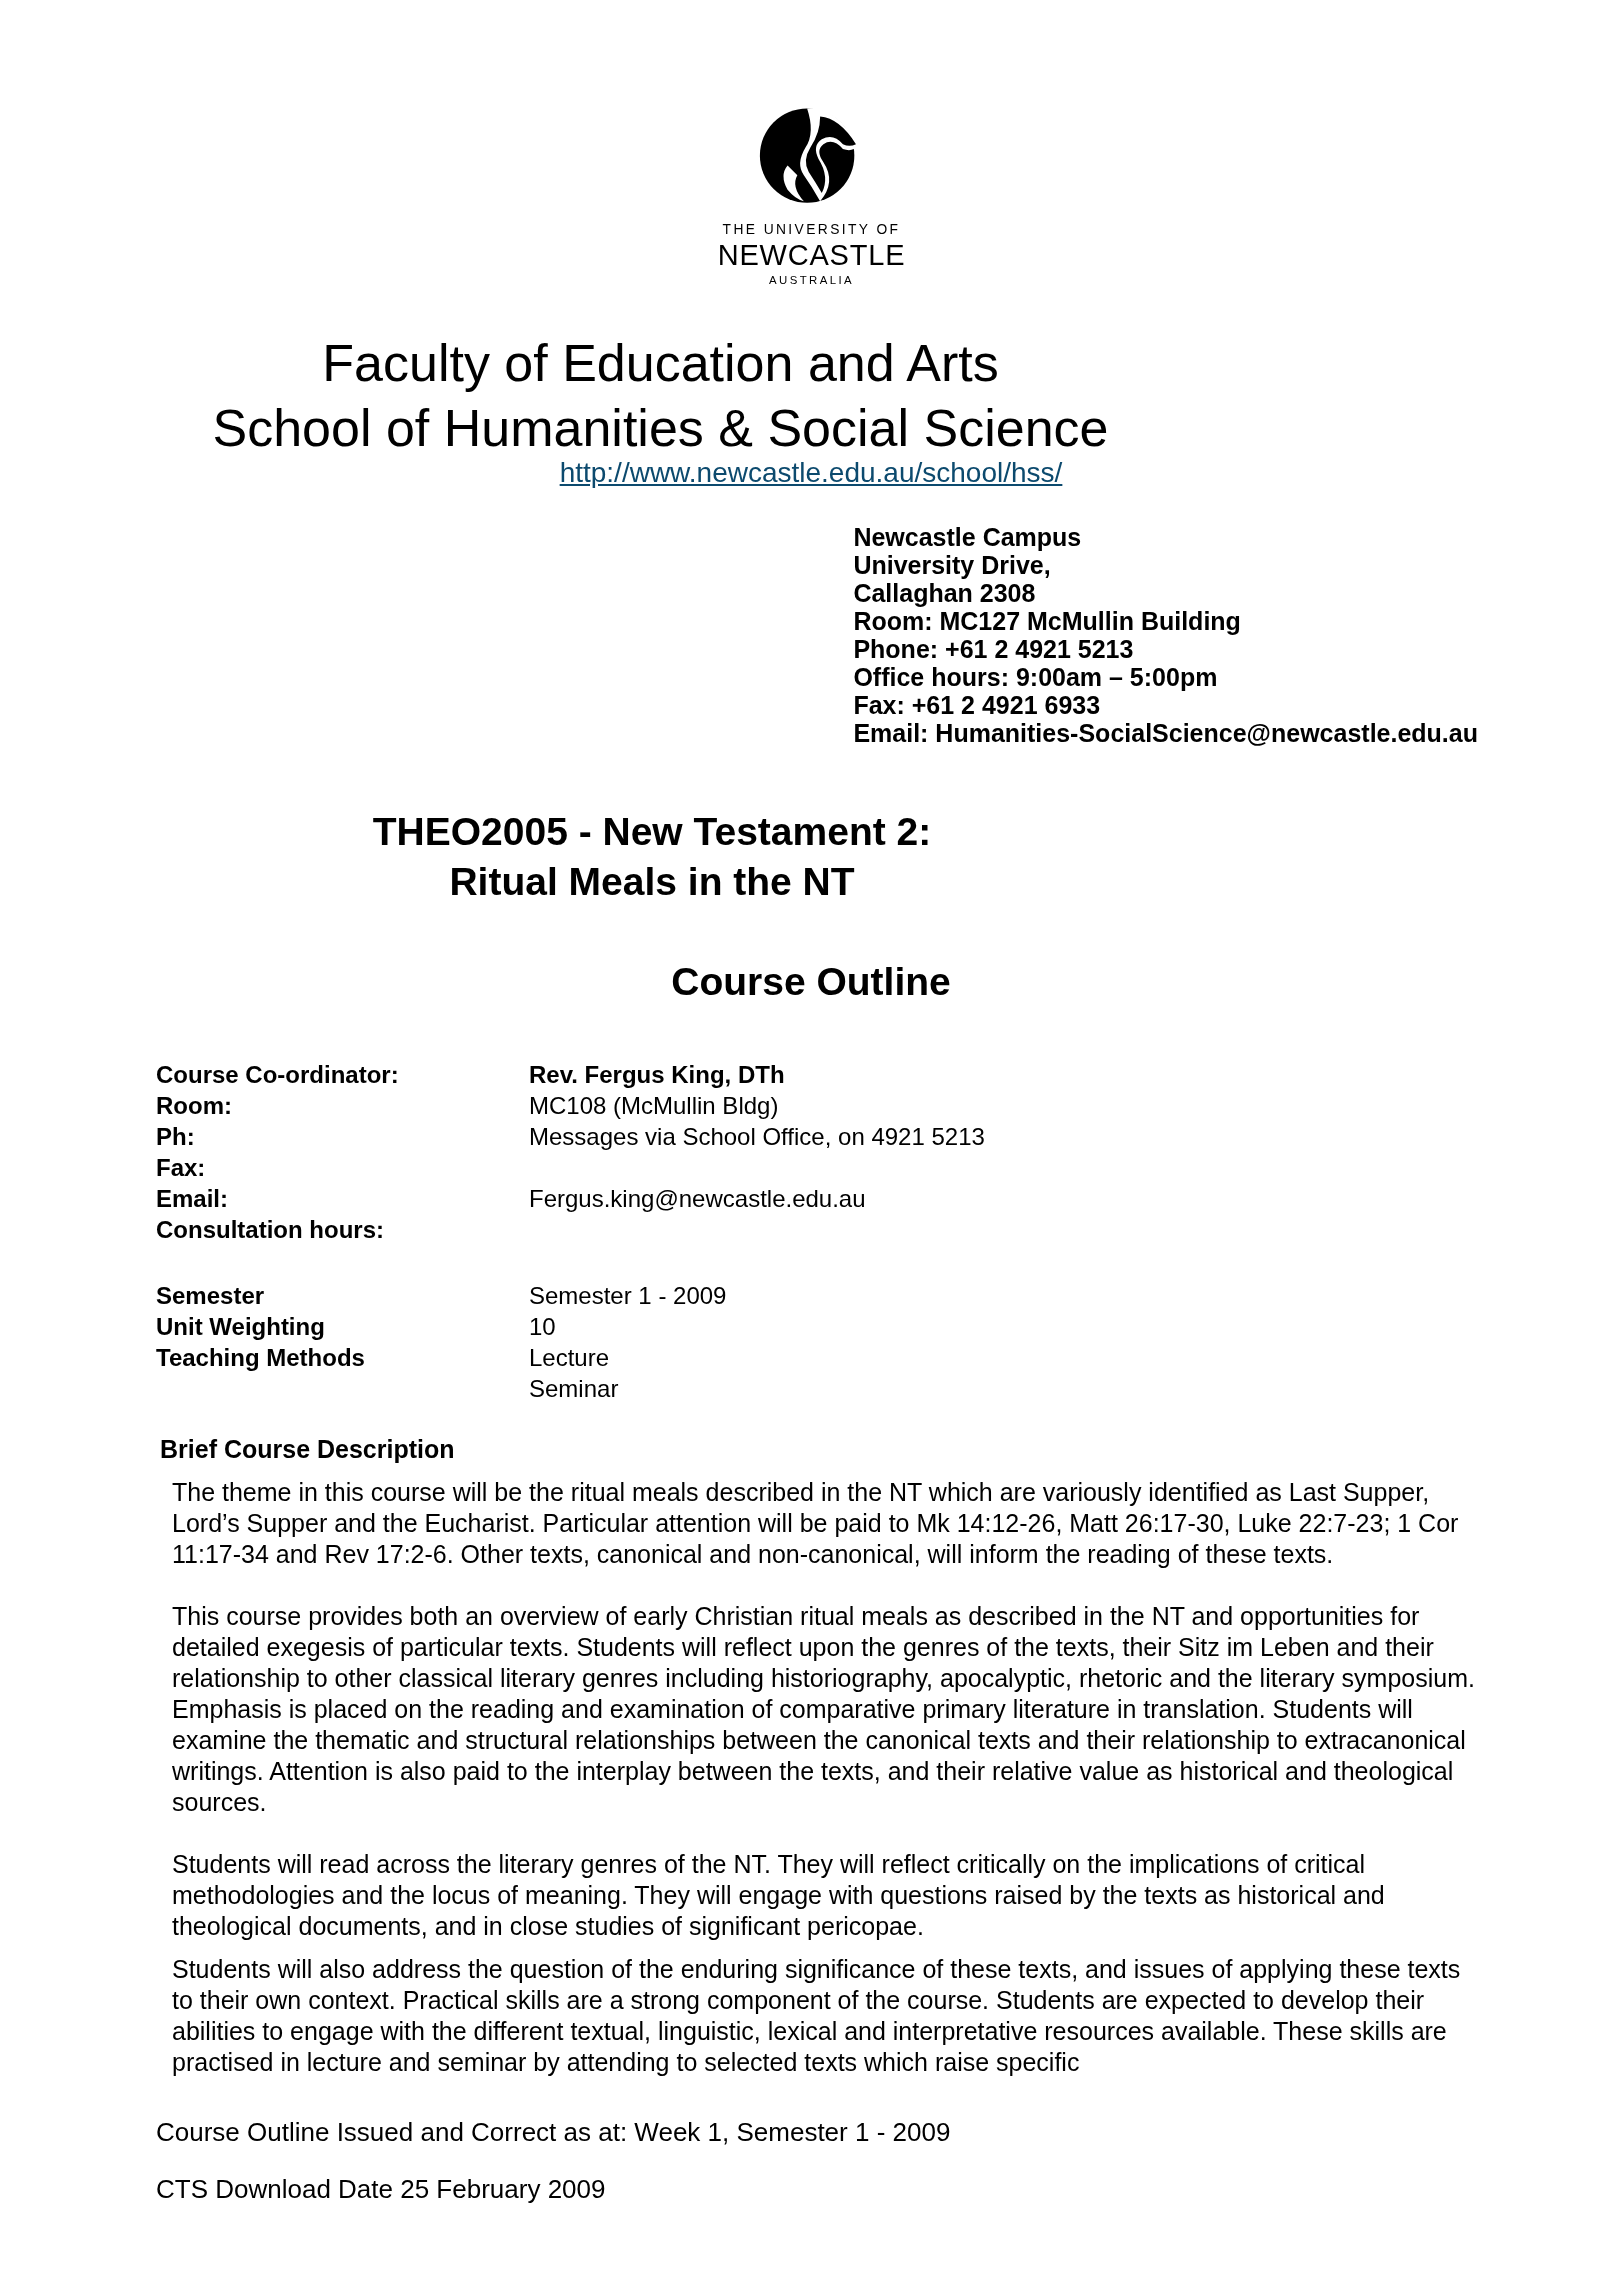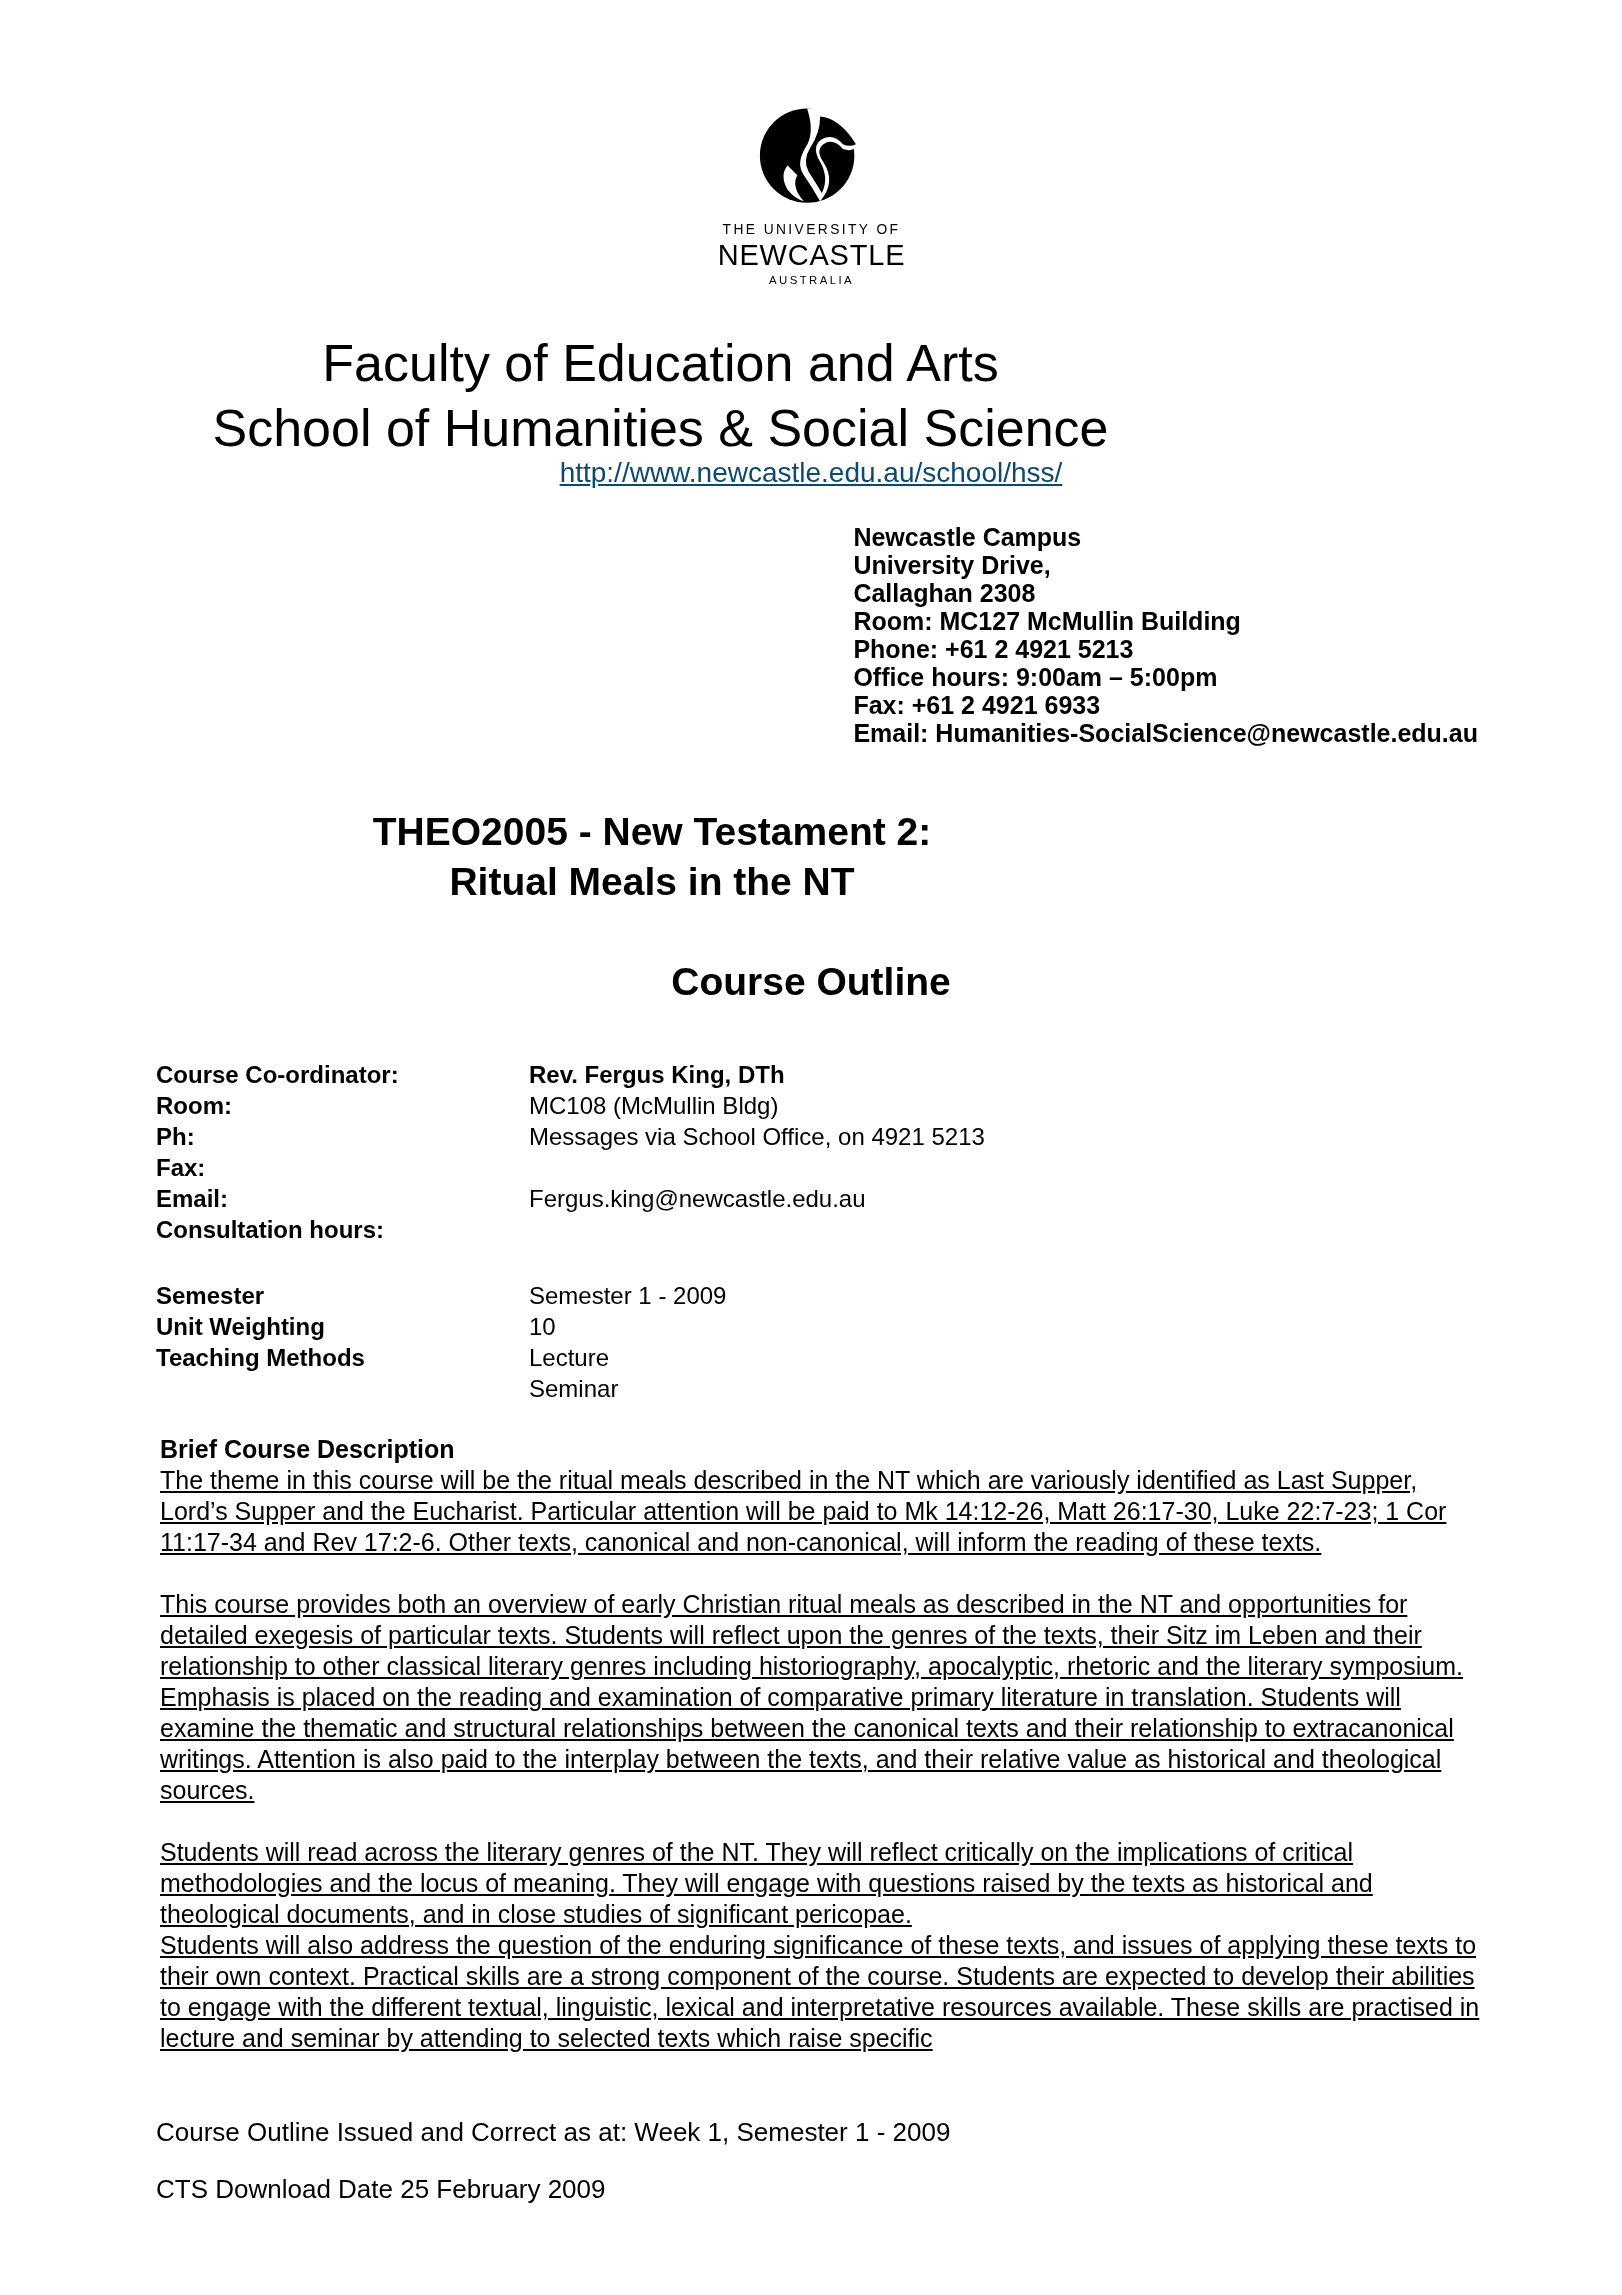--- a/index.html
+++ b/index.html
@@ -22,21 +22,21 @@
   .outline-title { position: absolute; left: 0; width: 1622px; text-align: center; top: 960px; font-weight: bold; font-size: 39px; }
 
   .info { position: absolute; left: 156px; top: 1059px; font-size: 24px; line-height: 31px; }
   .info .row { display: flex; }
   .info .k { width: 373px; font-weight: bold; }
   .info .v.b { font-weight: bold; }
   .info2 { top: 1280px; }
 
   .desc { position: absolute; left: 160px; top: 1434px; width: 1330px; font-size: 25px; line-height: 31px; }
   .desc h3 { margin: 0; font-size: 25px; font-weight: bold; }
-  .desc p { margin: 0; text-decoration: underline; }
+  .desc p { margin: 12px; }
   .desc .gap { margin-top: 31px; }
 
   .footer { position: absolute; left: 156px; font-weight: normal; font-size: 26px; }
   .f1 { top: 2117px; }
   .f2 { top: 2174px; }
 </style>
 </head>
 <body>
 
 <div class="logo">

